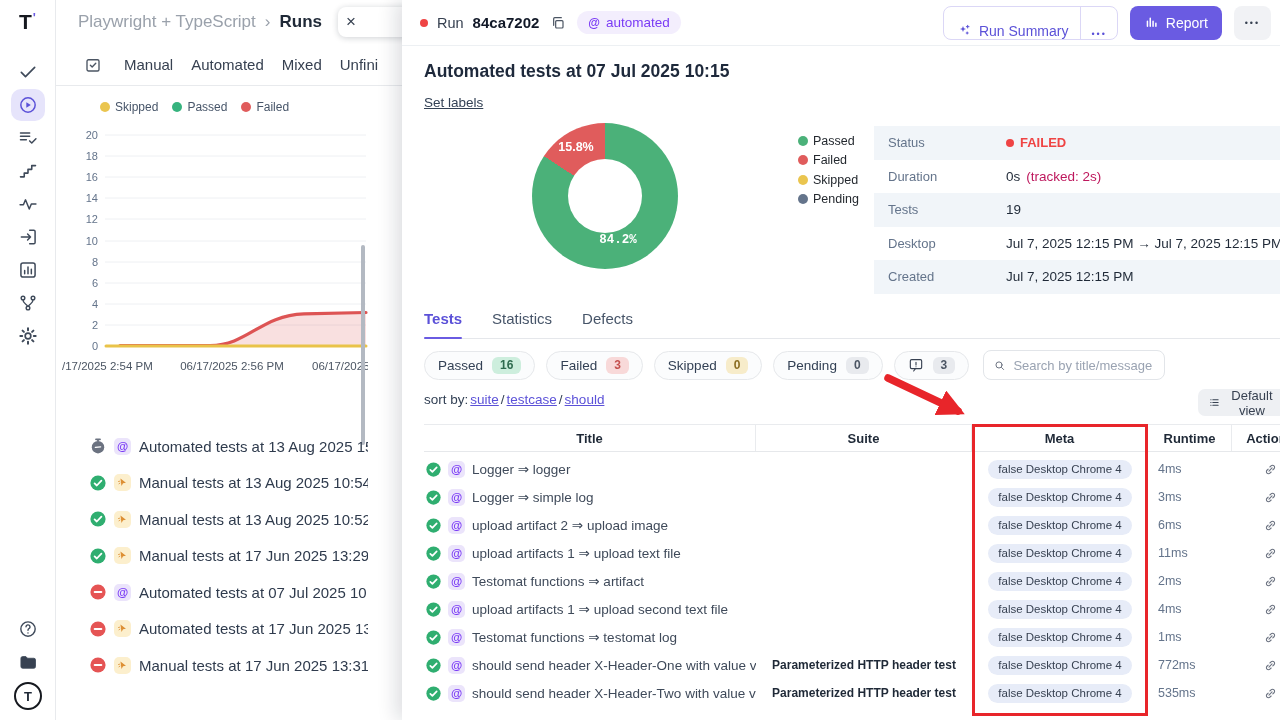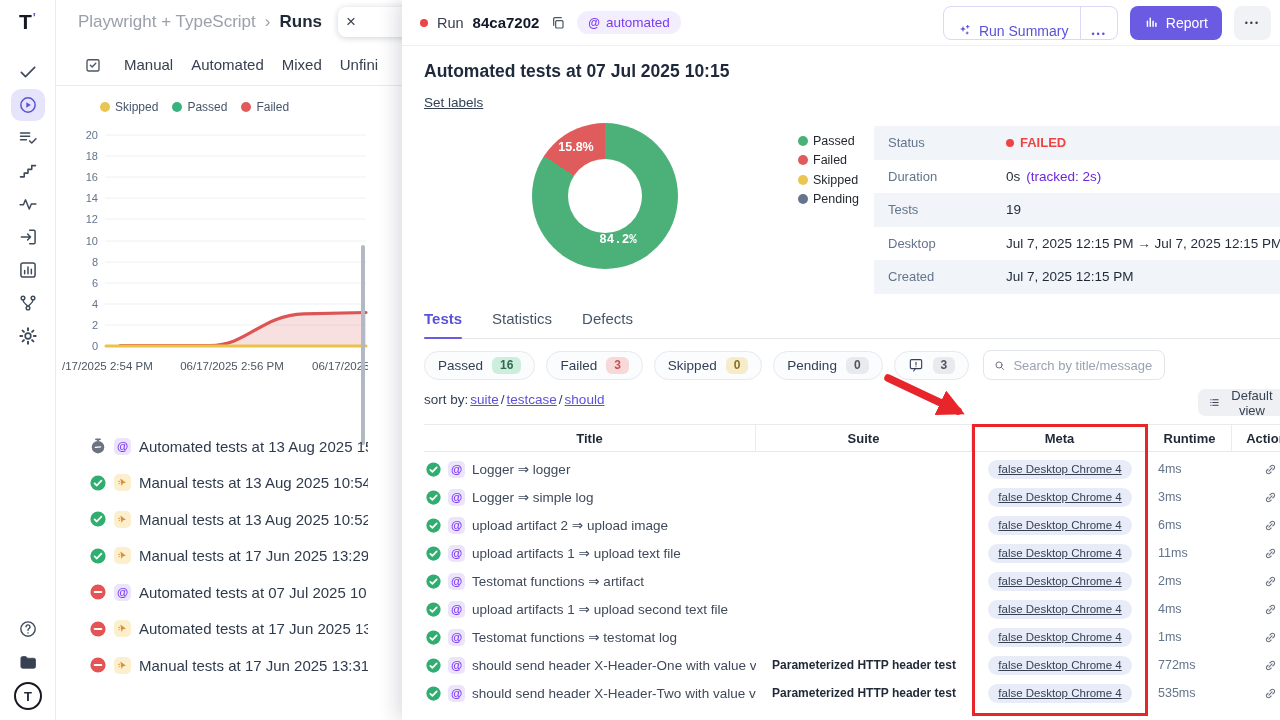--- a/index.html
+++ b/index.html
@@ -74,21 +74,21 @@
   .dl-passed { left:189px; top:233px;font-family:Liberation Mono, monospace; }
   .p-legend { position:absolute; left:396px; top:131px; }
   .p-legend .lg-item { height:19.5px; font-size:12.5px; color:#24292f; }
 
   .info-table { position:absolute; left:472px; top:126px; width:434px; }
   .info-row { height:33.5px; display:flex; align-items:center; padding-left:14px; }
   .info-row.shade { background:#f1f5f9; }
   .info-label { width:118px; flex:none; font-size:13px; color:#64748b; }
   .info-value { font-size:13.5px; color:#1f2937; display:flex; align-items:center; gap:6px; }
   .failed-text { color:#ef4444; font-weight:700; font-size:13px; }
-  .muted { color:#6d28d9; }
+  .muted { color:#be185d; }
   .p-scroll { position:absolute; left:903px; top:128px; width:5px; height:164px; background:#cbd5e1; border-radius:3px; }
 
   .p-tabs { position:absolute; left:22px; top:306px; width:884px; height:33px; border-bottom:1px solid #e5e7eb; display:flex; gap:30px; }
   .p-tab { font-size:15px; color:#475569; position:relative; cursor:pointer; padding-top:4px; }
   .p-tab.active { color:#5b51d8; font-weight:600; }
   .p-tab.active::after { content:""; position:absolute; left:0; right:0; bottom:-1px; height:2.5px; background:#6a5be2; border-radius:2px; }
 
   .chips-row { position:absolute; left:22px; top:350px; display:flex; align-items:center; gap:11px; }
   .chip { height:29px; border:1px solid #e6e8eb; background:#fbfcfd; border-radius:15px; display:flex; align-items:center; gap:9px; padding:0 13px; font-size:13.5px; color:#334155; cursor:pointer; }
   .chip-count { border-radius:6px; padding:1.5px 8px; font-size:12px; font-weight:600; }
@@ -105,21 +105,21 @@
   .t-head, .t-row { display:grid; grid-template-columns:332px 216px 176px 84px 76px; }
   .t-head { height:28px; border-top:1px solid #e9ebee; border-bottom:1px solid #e6e8eb; align-items:center; }
   .t-head > div { text-align:center; font-size:13px; font-weight:700; color:#1f2937; }
   .t-head > div:not(:last-child) { border-right:1px solid #e9ebee; height:100%; display:flex; align-items:center; justify-content:center; }
   .t-body { padding-top:3px; }
   .t-row { height:28px; align-items:center; cursor:pointer; }
   .cell-title { display:flex; align-items:center; gap:7px; padding-left:2px; font-size:13.5px; color:#3f4a5a; white-space:nowrap; overflow:hidden; }
   .cell-title .st-ic { width:15px; height:15px; }
   .cell-suite { text-align:center; font-size:12px; font-weight:600; color:#1f2937; }
   .cell-meta { display:flex; justify-content:center; }
-  .meta-pill { background:#e7ecf8; border-radius:12px; padding:3.5px 10px; font-size:11.5px; color:#374151; white-space:nowrap;text-decoration:underline; }
+  .meta-pill { background:#e7ecf8; border-radius:12px; padding:3.5px 10px; font-size:11.5px; color:#374151; white-space:nowrap; }
   .cell-runtime { font-size:12.5px; color:#64748b; padding-left:10px; }
   .cell-actions { display:flex; justify-content:center; cursor:pointer; }
 
   .meta-highlight { position:absolute; left:570px; top:424px; width:176px; height:292px; border:3px solid #e8252a; z-index:9; pointer-events:none; }
   .arrow-svg { position:absolute; left:474px; top:368px; z-index:9; pointer-events:none; }
 </style>
 </head>
 <body>
 
 <div class="screen">

